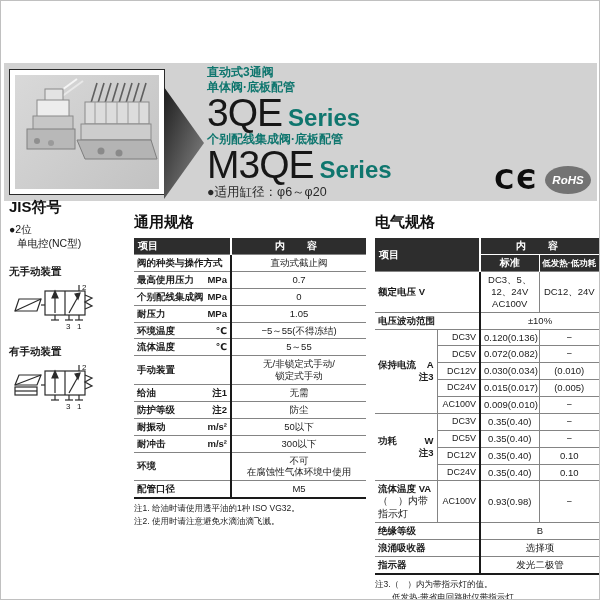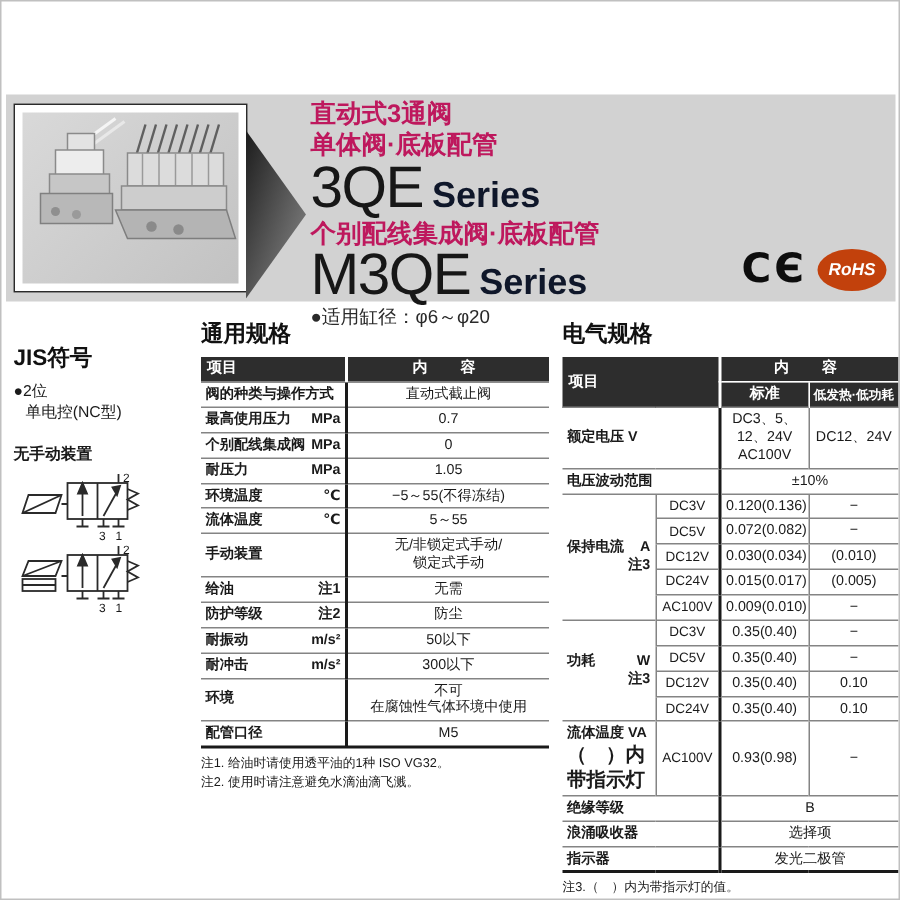--- a/index.html
+++ b/index.html
@@ -6,34 +6,34 @@
   *{box-sizing:border-box;}
   body{font-family:"Liberation Sans","DejaVu Sans",sans-serif;color:#1a1a1a;}
   #page{position:relative;width:600px;height:600px;background:#fff;border:1px solid #c0c0c0;overflow:hidden;}
 
   
   #banner{position:absolute;left:3px;right:2px;top:62px;height:138px;background:#d2d2d2;}
   #photo-frame{position:absolute;left:5px;top:6px;width:156px;height:126px;background:#fff;border:1px solid #2a2a2a;padding:5px;}
   #photo-inner{width:100%;height:100%;background:linear-gradient(135deg,#d9d9d9 0%,#c2c2c2 100%);}
   #banner-arrow{position:absolute;left:160px;top:24px;}
   #title-block{position:absolute;left:203px;top:2px;line-height:1.25;}
-  .t-sub{font-size:17px;font-weight:bold;color:#be185d;}
+  .t-sub{font-size:12px;font-weight:bold;color:#0f766e;}
   .t-series{display:flex;align-items:baseline;margin:-2px 0 -1px 0;}
   .t-series .big{font-size:39px;font-weight:400;letter-spacing:-1px;color:#171717;line-height:1.0;}
-  .t-series .small{font-size:24px;font-weight:700;margin-left:6px;color:#0f172a;}
+  .t-series .small{font-size:24px;font-weight:700;margin-left:6px;color:#0f766e;}
   .t-bore{font-size:12.5px;color:#2a2a2a;margin-top:1px;}
   #cert-block{position:absolute;right:6px;bottom:6px;display:flex;align-items:center;gap:7px;}
   #ce-mark{font-size:27px;font-weight:800;color:#0d0d0d;letter-spacing:2px;font-family:"DejaVu Sans",sans-serif;}
-  #rohs-badge{background:#c2410c;color:#fff;font-size:11.5px;font-weight:800;border-radius:50%;width:46px;height:28px;display:flex;align-items:center;justify-content:center;font-style:italic;}
+  #rohs-badge{background:#737373;color:#fff;font-size:11.5px;font-weight:800;border-radius:50%;width:46px;height:28px;display:flex;align-items:center;justify-content:center;font-style:italic;}
 
   
   .sec-title{font-size:15px;font-weight:bold;color:#111;margin-bottom:6px;}
 
   
-  #jis{position:absolute;left:8px;top:228px;width:120px;}
+  #jis{position:absolute;left:8px;top:197px;width:120px;}
   .jis-line{font-size:10.5px;color:#1a1a1a;}
   .jis-indent{padding-left:8px;}
   .jis-label{font-size:10.5px;font-weight:bold;margin-top:14px;margin-bottom:4px;}
   .jis-sym{display:block;}
 
   
   .spec-wrap{position:absolute;top:212px;}
   #general{left:133px;width:232px;}
   #electrical{left:374px;width:224px;}
   table.spec{border-collapse:collapse;width:100%;table-layout:fixed;border-bottom:2px solid #1a1a1a;}
@@ -50,25 +50,25 @@
   
   #gt td.c1{border-right:2px solid #1a1a1a;}
   #gt th.h1{border-right:2px solid #fff;text-align:left;}
   #gt th.h2{text-align:center;letter-spacing:6px;}
 
   
   #et th.h-item{text-align:left;border-right:2px solid #fff;vertical-align:middle;}
   #et th.h-content{text-align:center;letter-spacing:6px;border-bottom:1px solid #fff;}
   #et th.h-std{border-right:1px solid #fff;}
   #et th.h-low{font-size:8.5px;padding:2px 1px;}
-  #et td.vcol{border-left:1px solid #848484;text-align:center;font-size:9px;margin-top:16px;}
+  #et td.vcol{border-left:1px solid #848484;text-align:right;font-size:9px;margin-top:16px;}
   #et td.std{border-left:2px solid #1a1a1a;}
   #et td.low{border-left:1px solid #848484;}
   #et .sub-note{text-align:right;font-weight:bold;}
-  #et .small-line{font-size:13px;font-weight:bold;}
+  #et .small-line{font-size:10px;font-weight:normal;}
   .v-small{font-size:8px;line-height:1.2;}
 </style>
 </head>
 <body>
 
 <div id="page">
 
   <div id="banner">
 
     <div id="photo-frame">
@@ -175,20 +175,21 @@
         </g>
         <polyline points="76,12 83,15 76,19 83,23 76,26"></polyline>
       </g>
       <g font-size="8" fill="#1a1a1a" font-family="Liberation Sans,sans-serif">
         <text x="73" y="7">2</text>
         <text x="57" y="46">3</text>
         <text x="68" y="46">1</text>
       </g>
     </svg>
 
+    <div class="jis-label">有手动装置</div>
     <svg class="jis-sym" width="112" height="48" viewBox="0 0 112 48">
       <g fill="none" stroke="#2a2a2a" stroke-width="1.2">
         <g>
           <polygon points="10,12 32,12 28,22 6,22"></polygon>
           <line x1="6" y1="22" x2="32" y2="12"></line>
         </g>
         <g>
           <rect x="6" y="24" width="22" height="8"></rect>
           <line x1="6" y1="28" x2="28" y2="28"></line>
         </g>

